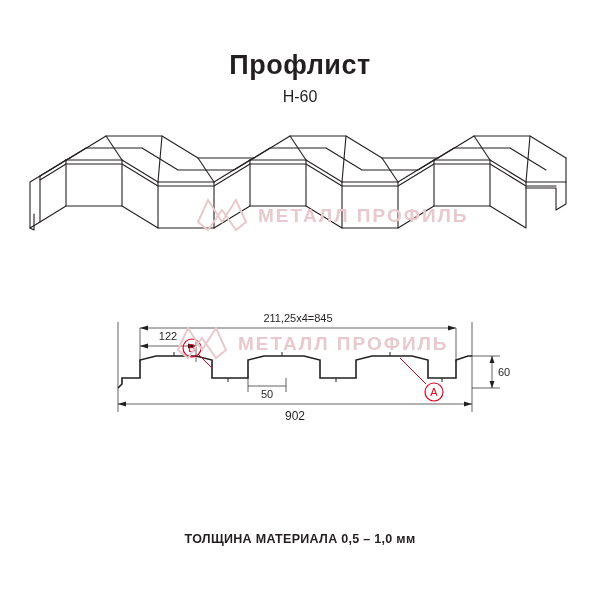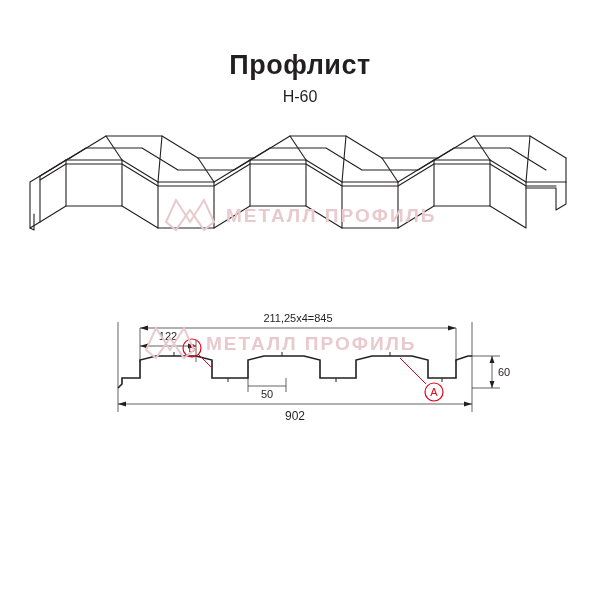--- a/index.html
+++ b/index.html
@@ -62,20 +62,21 @@
     position: absolute;
     top: 300px;
     left: 100px;
     width: 420px;
     height: 130px;
   }
   .wm {
     position: absolute;
     pointer-events: none;
     opacity: 1;
+    margin-left: 32px;
   }
   .wm-text {
     font-family: "Liberation Sans", sans-serif;
     font-size: 19px;
     font-weight: bold;
     letter-spacing: 2px;
     fill: #e8c9cd;
   }
   .wm-shape {
     fill: none;
@@ -220,14 +221,15 @@
 
   <div class="wm" style="top:318px;left:140px;">
     <svg width="290" height="50" viewBox="0 0 290 50">
       <g class="wm-shape">
         <path d="M6 32 L16 10 L30 32 L44 10 L54 32 L44 40 L30 20 L16 40 Z"></path>
       </g>
       <text class="wm-text" x="66" y="32">МЕТАЛЛ ПРОФИЛЬ</text>
     </svg>
   </div>
 
+  <div class="footer-note">ТОЛЩИНА МАТЕРИАЛА 0,5 – 1,0 мм</div>
 
 </div>
 
 </body></html>

